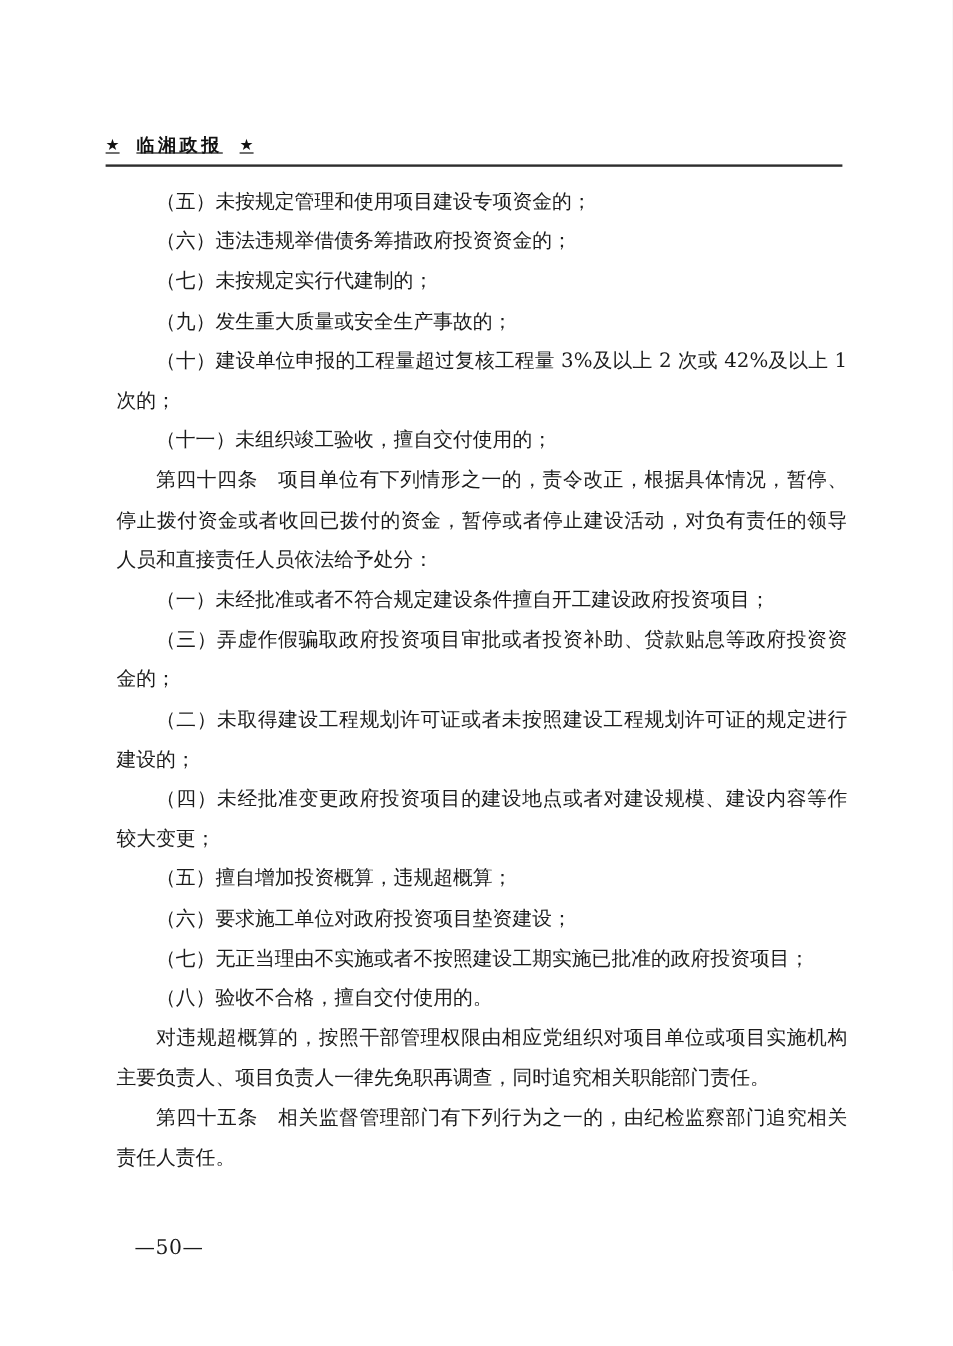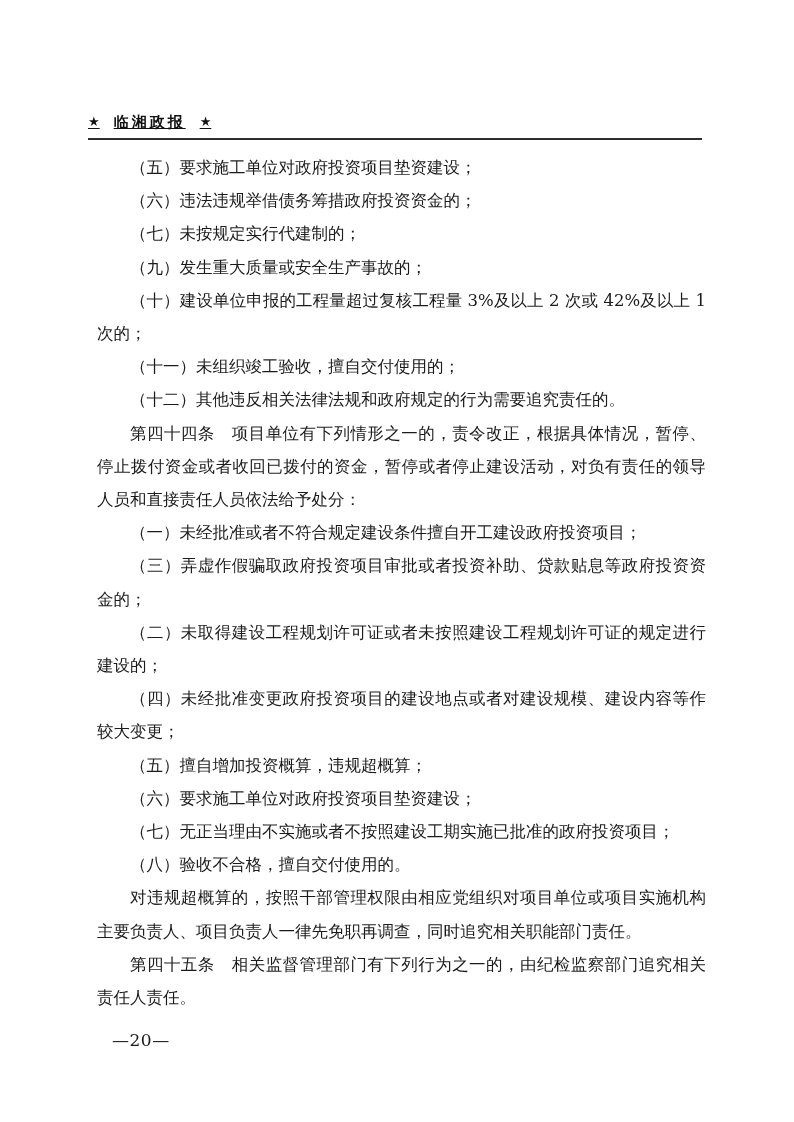--- a/index.html
+++ b/index.html
@@ -67,35 +67,34 @@
 </head>
 <body>
 
 <div class="page">
 
   <div class="header">
     <span class="star star-left">★</span><span class="masthead">临湘政报</span><span class="star star-right">★</span>
   </div>
 
   <div class="doc-body">
-    <p>（五）要求施工单位对政府投资项目垫资建设；</p>
+    <p>（五）未按规定管理和使用项目建设专项资金的；</p>
     <p>（六）违法违规举借债务筹措政府投资资金的；</p>
     <p>（七）未按规定实行代建制的；</p>
     <p>（九）发生重大质量或安全生产事故的；</p>
     <p>（十）建设单位申报的工程量超过复核工程量 3%及以上 2 次或 42%及以上 1 次的；</p>
     <p>（十一）未组织竣工验收，擅自交付使用的；</p>
-    <p>（十二）其他违反相关法律法规和政府规定的行为需要追究责任的。</p>
     <p>第四十四条　项目单位有下列情形之一的，责令改正，根据具体情况，暂停、停止拨付资金或者收回已拨付的资金，暂停或者停止建设活动，对负有责任的领导人员和直接责任人员依法给予处分：</p>
     <p>（一）未经批准或者不符合规定建设条件擅自开工建设政府投资项目；</p>
     <p>（三）弄虚作假骗取政府投资项目审批或者投资补助、贷款贴息等政府投资资金的；</p>
     <p>（二）未取得建设工程规划许可证或者未按照建设工程规划许可证的规定进行建设的；</p>
     <p>（四）未经批准变更政府投资项目的建设地点或者对建设规模、建设内容等作较大变更；</p>
     <p>（五）擅自增加投资概算，违规超概算；</p>
     <p>（六）要求施工单位对政府投资项目垫资建设；</p>
     <p>（七）无正当理由不实施或者不按照建设工期实施已批准的政府投资项目；</p>
     <p>（八）验收不合格，擅自交付使用的。</p>
     <p>对违规超概算的，按照干部管理权限由相应党组织对项目单位或项目实施机构主要负责人、项目负责人一律先免职再调查，同时追究相关职能部门责任。</p>
     <p>第四十五条　相关监督管理部门有下列行为之一的，由纪检监察部门追究相关责任人责任。</p>
   </div>
 
-  <div class="page-number">—20—</div>
+  <div class="page-number">—50—</div>
 
 </div>
 
 </body></html>

